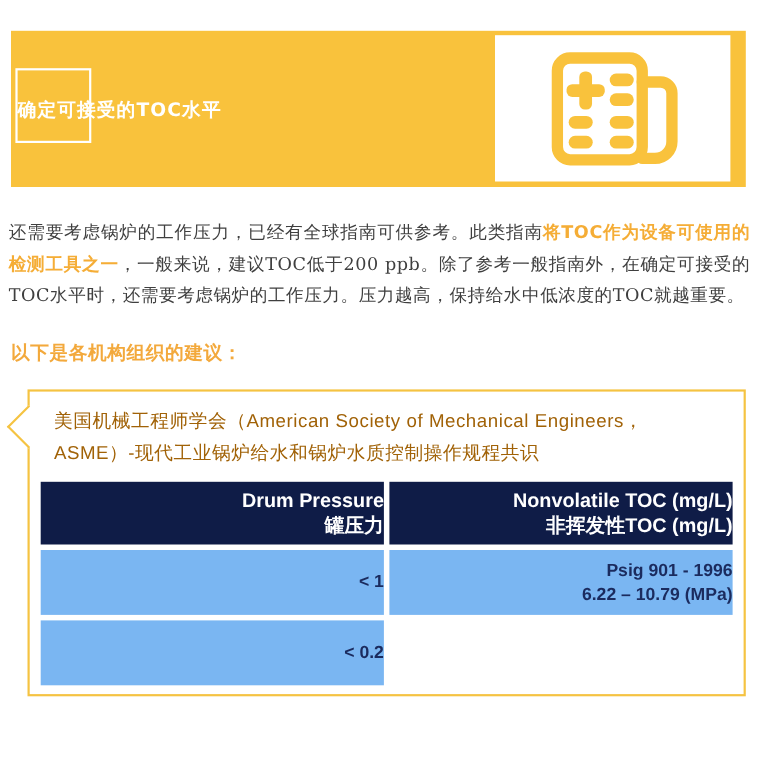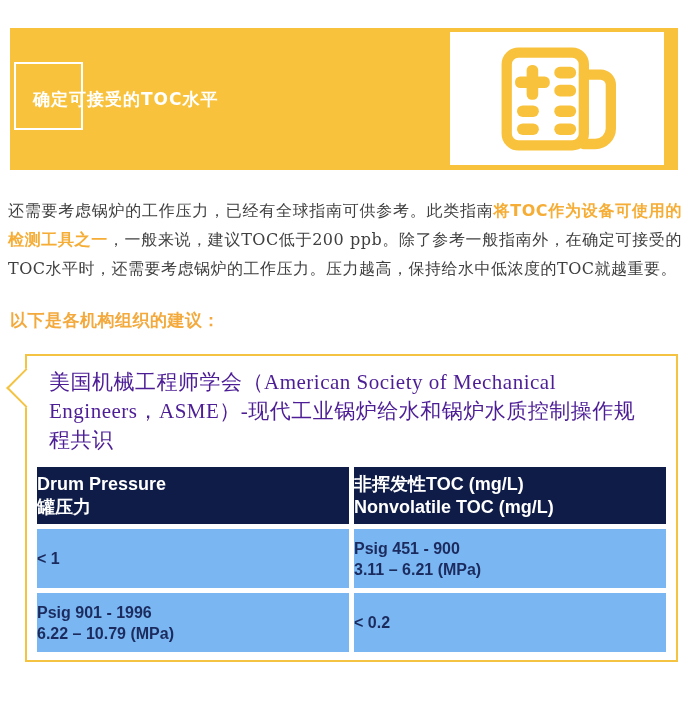--- a/index.html
+++ b/index.html
@@ -12,21 +12,21 @@
   
   .banner{
     position:relative;margin:28px 10px 0 10px;height:142px;
     background:#F9C23C;
   }
   .banner-square{
     position:absolute;left:4px;top:34px;width:65px;height:64px;
     border:2px solid #ffffff;
   }
   .banner-title{
-    position:absolute;left:23px;top:60px;margin:0;
+    position:absolute;left:6px;top:60px;margin:0;
     font-size:17px;font-weight:bold;color:#ffffff;letter-spacing:1px;
     font-family:"DejaVu Sans","Liberation Sans",sans-serif;
   }
   .icon-box{
     position:absolute;top:4px;right:14px;width:214px;height:133px;
     background:#ffffff;display:flex;align-items:center;justify-content:center;
   }
 
   
   .intro{
@@ -55,29 +55,29 @@
   }
   .callout-tail{
     position:absolute;left:-15px;top:18px;width:26px;height:26px;
     background:#ffffff;
     border-left:2px solid #F5C342;border-bottom:2px solid #F5C342;
     transform:rotate(45deg);
   }
   .callout-source{
     position:relative;z-index:1;
     margin:2px 12px 12px 12px;
-    font-size:21px;line-height:29px;color:#4c1d95;letter-spacing:0.5px;
-    font-family:Liberation Serif, serif;
+    font-size:17px;line-height:29px;color:#a16207;letter-spacing:0.5px;
+    font-family:Liberation Sans, sans-serif;
   }
 
   
   .toc-table{display:grid;grid-template-columns:1fr 1fr;gap:5px;}
   .cell{
     background:#7AB6F2;color:#1B2B5E;
-    display:flex;flex-direction:column;justify-content:center;align-items:flex-start;
+    display:flex;flex-direction:column;justify-content:center;align-items:flex-end;
     height:59px;font-weight:bold;font-size:16px;line-height:21px;
     font-family:"Liberation Sans",sans-serif;text-align:center;
   }
   .cell.head{
     background:#0F1C47;color:#ffffff;height:57px;
     font-weight:600;font-size:18px;line-height:23px;
   }
 </style>
 </head>
 <body>
@@ -114,30 +114,26 @@
 
     <p class="callout-source">美国机械工程师学会（American Society of Mechanical Engineers，ASME）-现代工业锅炉给水和锅炉水质控制操作规程共识</p>
 
     <div class="toc-table">
 
       <div class="cell head">
         <div>Drum Pressure</div>
         <div>罐压力</div>
       </div>
       <div class="cell head">
+        <div>Nonvolatile TOC (mg/L)</div>
         <div>非挥发性TOC (mg/L)</div>
-        <div>Nonvolatile TOC (mg/L)</div>
       </div>
 
       <div class="cell">&lt; 1</div>
 
-      <div class="cell">
-        <div>Psig 451 - 900</div>
-        <div>3.11 – 6.21 (MPa)</div>
-      </div>
 
       <div class="cell">
         <div>Psig 901 - 1996</div>
         <div>6.22 – 10.79 (MPa)</div>
       </div>
       <div class="cell">&lt; 0.2</div>
     </div>
   </section>
 
 </div>

